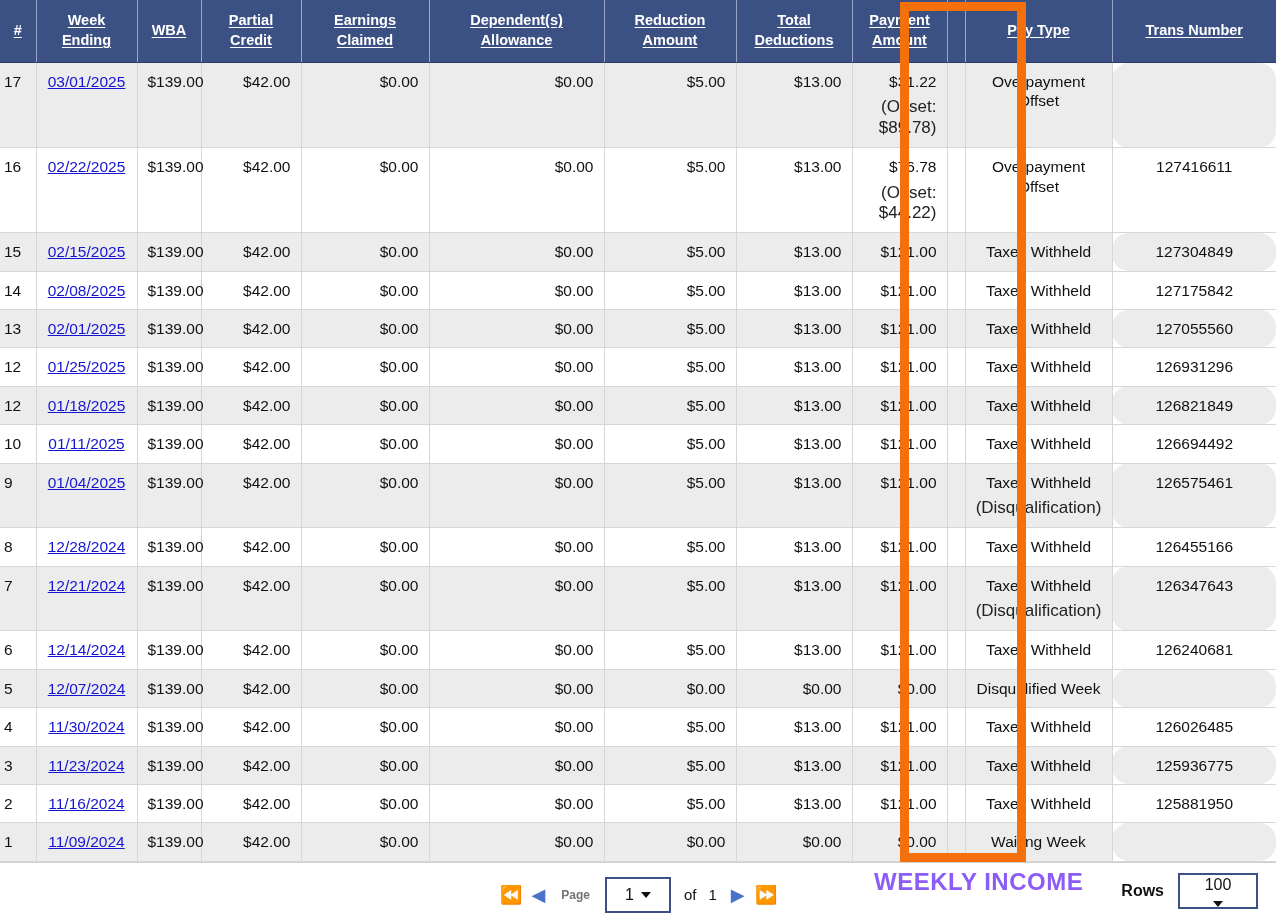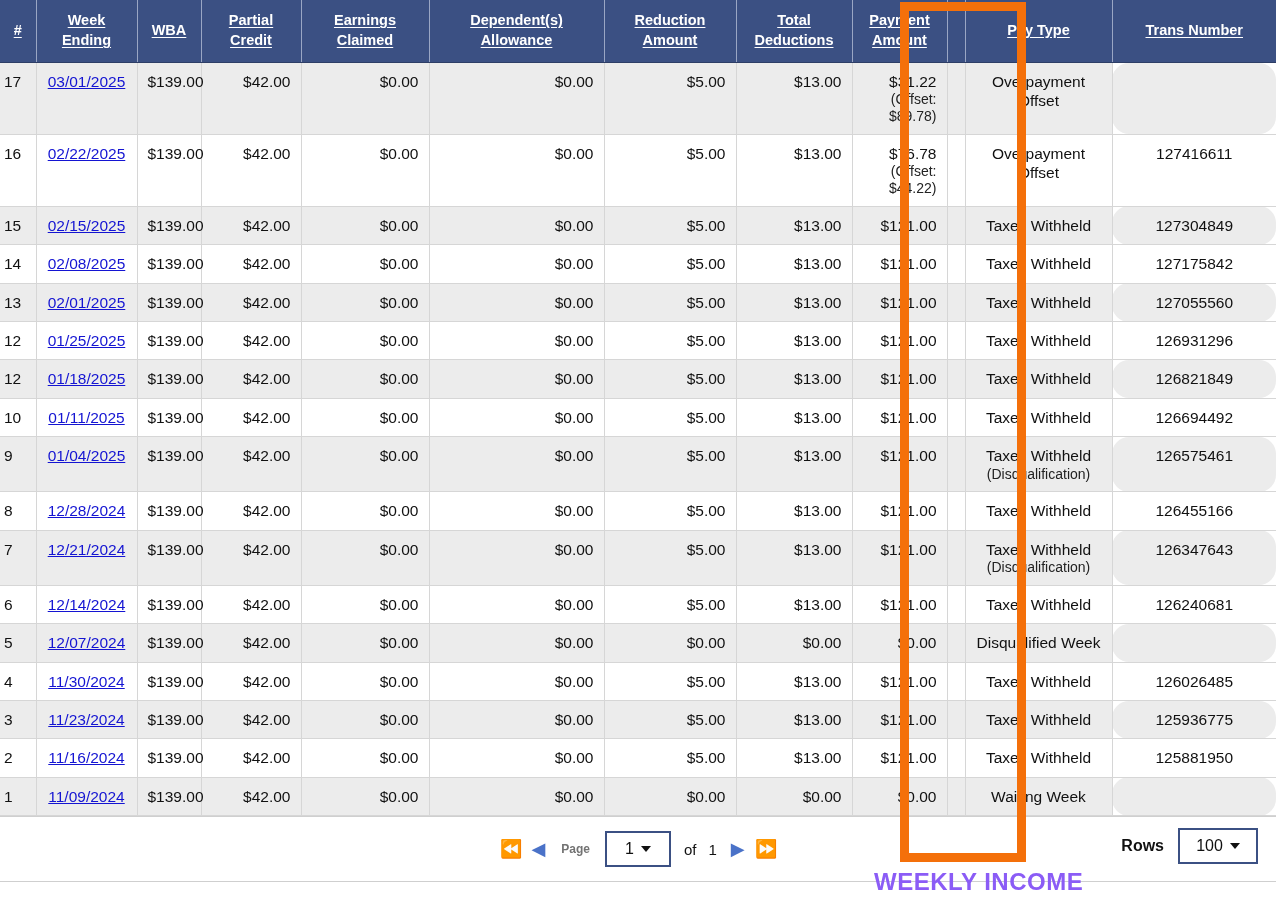--- a/index.html
+++ b/index.html
@@ -61,22 +61,23 @@
   td.wk{text-align:center;}
   td.spacer{padding:0;}
 
   a.weeklink{
     color:#1414d2;
     text-decoration:underline;
     cursor:pointer;
   }
   .sub{
     display:block;
-    font-size:14px;
+    font-size:17px;
     color:#222;
+    margin-top:6px;
     line-height:1.2;
   }
   td.num .sub{text-align:right;}
   td.ctr .sub{text-align:center;}
 
   
   .footer{
     position:relative;
     height:64px;
     border-top:1px solid #cfcfcf;
@@ -121,21 +122,21 @@
     border-right:5px solid transparent;
     border-top:6px solid #111;
     display:inline-block;
   }
   .rows-area{
     position:absolute;
     right:18px;top:0;bottom:7px;
     display:flex;align-items:center;gap:14px;
   }
   .rows-label{font-weight:bold;font-size:16px;color:#111;}
-  .rows-sel{min-width:60px;}
+  .rows-sel{min-width:60px;flex-direction:column;}
 
   .annot{
     position:absolute;
     left:874px;
     top:868px;
     color:#8b5cf6;
     font-weight:bold;
     font-size:24px;
     letter-spacing:.5px;
     white-space:nowrap;

